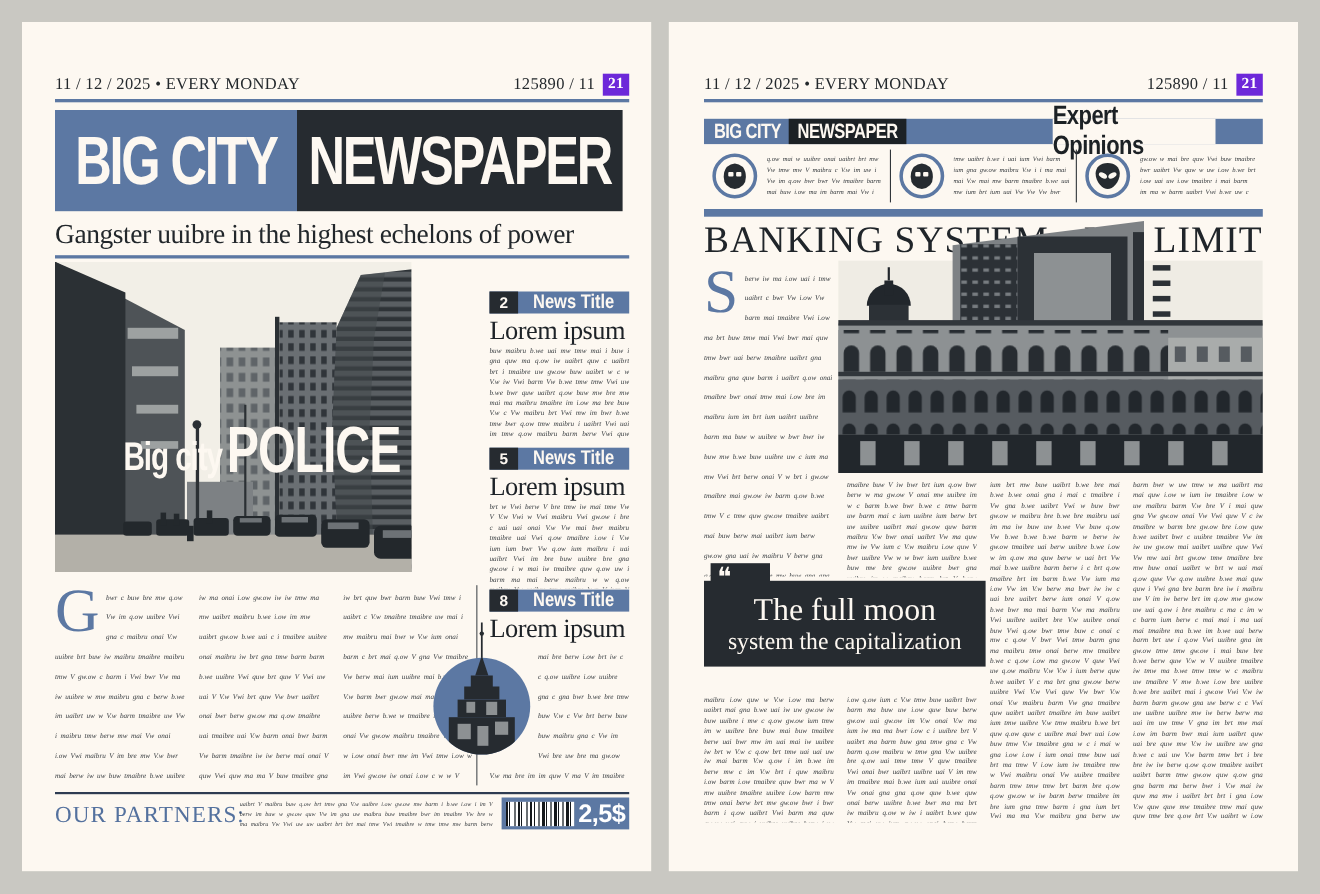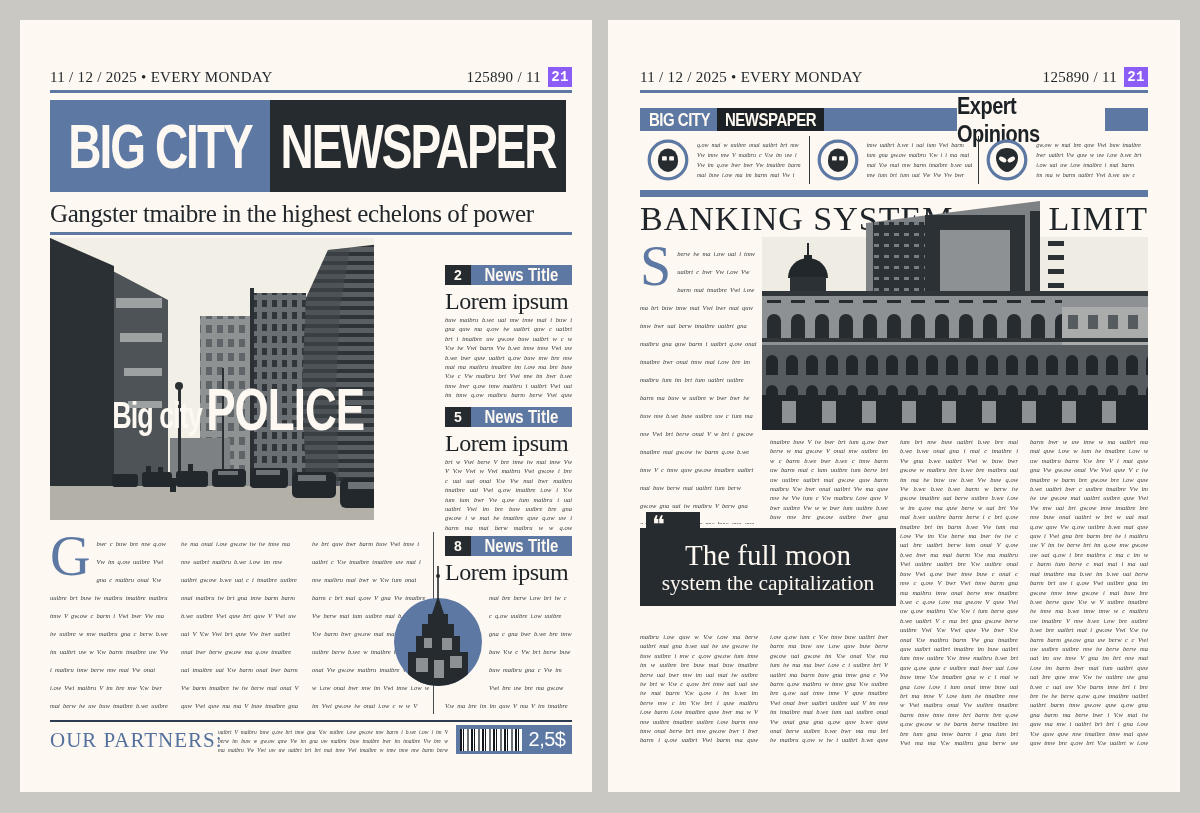--- a/index.html
+++ b/index.html
@@ -6,21 +6,21 @@
   body{width:1200px;height:813px;background:#c9c8c2;position:relative;
        font-family:"Liberation Serif",serif;color:#262b30;overflow:hidden;}
   .page{position:absolute;top:20px;width:572px;height:772px;background:#fdf8f1;}
   #pageL{left:20px;} #pageR{left:608px;}
   .abs{position:absolute;}
   .cond{font-family:"Liberation Sans",sans-serif;font-weight:bold;}
   .scaley{display:inline-block;transform:scaleY(1.35);transform-origin:center;}
   
   .daterow{display:flex;justify-content:space-between;align-items:center;height:22px;font-size:15px;letter-spacing:.3px;color:#23282c;text-align:right;}
   .daterow .rgt{display:flex;align-items:center;gap:7px;}
-  .badge{background:#8b5cf6;color:#fff;font-family:Liberation Mono, monospace;font-weight:bold;font-size:14px;width:24px;height:20px;display:flex;align-items:center;justify-content:center;}
+  .badge{background:#6d28d9;color:#fff;font-family:Liberation Serif, serif;font-weight:bold;font-size:14px;width:24px;height:20px;display:flex;align-items:center;justify-content:center;}
   .rule-blue{background:#5c78a3;}
   .rule-dark{background:#2e3c52;}
   
   .masthead{display:flex;height:92px;}
   .mast-blue{background:#5c78a3;width:220px;display:flex;align-items:center;justify-content:center;}
   .mast-dark{background:#262b30;flex:1;display:flex;align-items:center;justify-content:center;}
   .mast-txt{color:#fdf8f1;font-size:46px;letter-spacing:-2px;white-space:nowrap;}
   .subhead{font-size:25px;letter-spacing:-.4px;color:#22272b;}
   
   .photo{overflow:hidden;}
@@ -39,21 +39,21 @@
   .tiny-filler{font-size:5.5px;line-height:9px;}
   
   .cols3{column-count:3;column-gap:13px;overflow:hidden;}
   .dropcap{float:left;font-size:56px;line-height:42px;color:#5c78a3;margin:3px 6px 0 0;font-family:"Liberation Serif",serif;}
   .vline{background:#464c51;width:1px;}
   
   .partners{font-size:21px;letter-spacing:1px;color:#54719e;}
   .pricebox{background:#5c78a3;display:flex;align-items:center;}
   .barcode{background:#fff;height:22px;width:62px;margin-left:38px;
     background-image:repeating-linear-gradient(90deg,#14181c 0 2px,#fff 2px 3px,#14181c 3px 4px,#fff 4px 7px,#6a6f73 7px 9px,#fff 9px 11px);}
-  .price{color:#fff;font-family:"Liberation Sans",sans-serif;font-weight:normal;font-size:20px;flex:1;text-align:center;letter-spacing:-.5px;}
+  .price{color:#fff;font-family:"Liberation Sans",sans-serif;font-weight:bold;font-size:23px;flex:1;text-align:center;letter-spacing:-.5px;}
   
   .minibar{background:#5c78a3;height:23px;display:flex;align-items:center;position:relative;}
   .mini-t1{color:#fdf8f1;font-size:15px;letter-spacing:-.5px;margin-left:9px;line-height:23px;transform:scaleY(1.25);}
   .mini-dark{background:#1c2125;height:23px;display:flex;align-items:center;padding:0 8px;margin-left:7px;}
   .mini-t2{color:#fdf8f1;font-size:15px;letter-spacing:-.5px;transform:scaleY(1.25);}
   .opinions-box{position:absolute;right:43px;top:0;width:148px;height:23px;background:#fdf8f1;display:flex;align-items:center;justify-content:flex-end;}
   .opinions-txt{color:#1c2125;font-size:20px;letter-spacing:-.5px;transform:scaleY(1.2);padding-right:4px;}
   
   .briefs{display:flex;height:48px;}
   .brief{flex:1;display:flex;align-items:center;gap:7px;padding:0 6px;}
@@ -84,21 +84,21 @@
 
   <div class="abs masthead" style="left:30px;top:80px;width:516px;">
     <div class="mast-blue">
       <span class="cond mast-txt scaley">BIG CITY</span>
     </div>
     <div class="mast-dark">
       <span class="cond mast-txt scaley">NEWSPAPER</span>
     </div>
   </div>
 
-  <div class="abs subhead" style="left:30px;top:180px;width:522px;">Gangster tmaibre in the highest echelons of power</div>
+  <div class="abs subhead" style="left:30px;top:180px;width:522px;">Gangster uuibre in the highest echelons of power</div>
   <div class="abs rule-blue" style="left:30px;top:212px;width:522px;height:3px;"></div>
 
   <div class="abs photo" style="left:30px;top:218px;width:324px;height:282px;">
     <svg width="385" height="282" viewBox="0 0 385 282">
       <defs>
         <pattern id="bands" width="14" height="9" patternUnits="userSpaceOnUse">
           <rect width="14" height="9" fill="#5a5f63"></rect>
             <rect y="5" width="14" height="4" fill="#2e3337"></rect>
         </pattern>
         <pattern id="winA" width="11" height="14" patternUnits="userSpaceOnUse">

